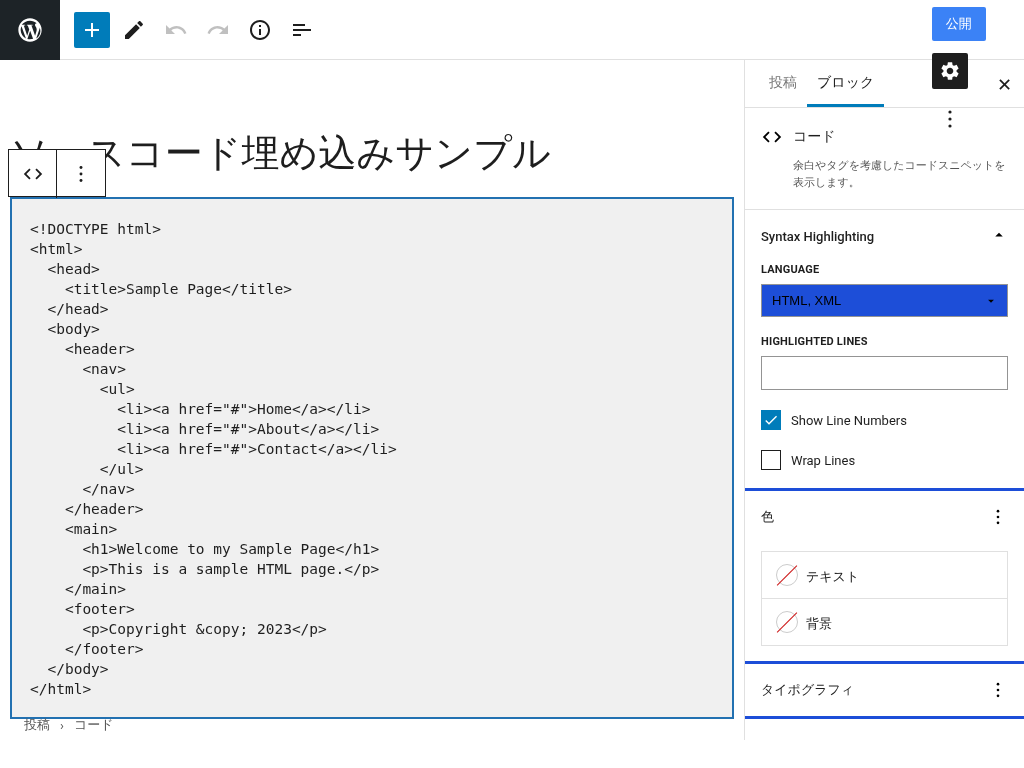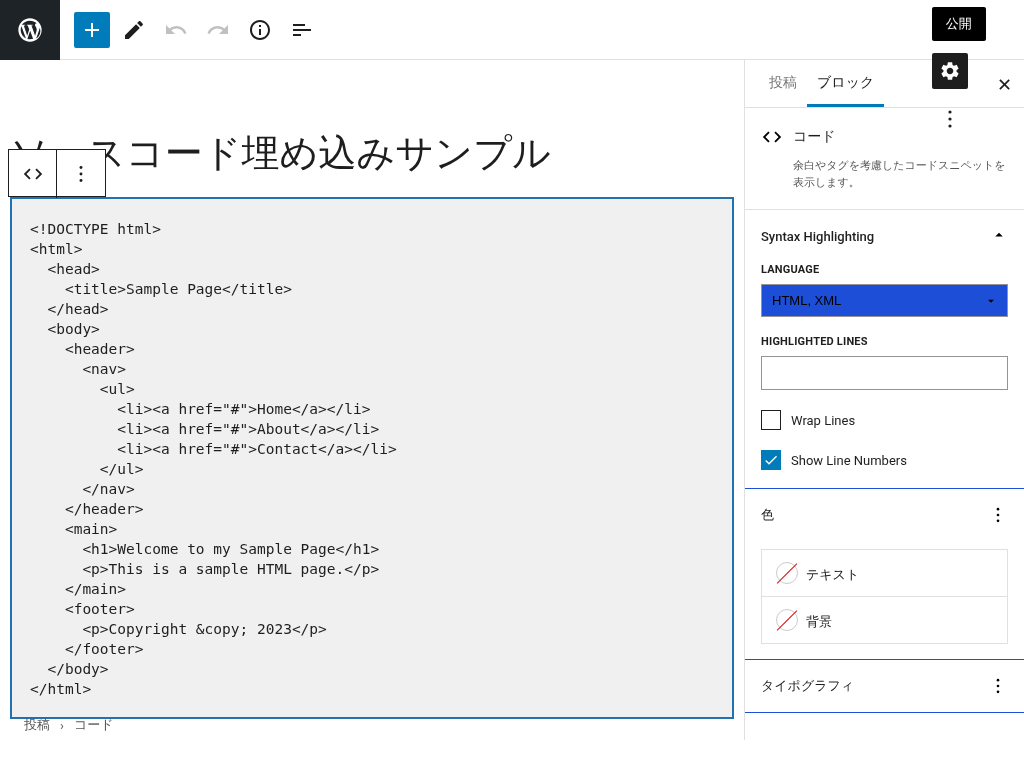--- a/index.html
+++ b/index.html
@@ -9,21 +9,21 @@
 .wp-logo { width: 60px; height: 60px; background: #1d2327; display: flex; align-items: center; justify-content: center; }
 .wp-logo svg { width: 28px; height: 28px; fill: #fff; }
 .topbar-left { display: flex; align-items: center; gap: 6px; padding-left: 14px; }
 .icon-btn { width: 36px; height: 36px; display: flex; align-items: center; justify-content: center; background: transparent; border: none; cursor: pointer; border-radius: 2px; }
 .icon-btn svg { width: 24px; height: 24px; fill: #1e1e1e; }
 .icon-btn.blue { background: #007cba; border-radius: 2px; }
 .icon-btn.blue svg { fill: #fff; }
 .icon-btn.disabled svg { fill: #c0c0c0; }
 .topbar-right { margin-left: auto; display: flex; align-items: flex-start; gap: 12px; padding-right: 10px; flex-direction: column; }
 .link-btn { color: #007cba; background: none; border: none; cursor: pointer; font-size: 13px; padding: 6px 8px; }
-.publish-btn { background: #000000; color: #fff; border: none; padding: 8px 14px; font-size: 13px; cursor: pointer; border-radius: 2px; }
+.publish-btn { background: #3b82f6; color: #fff; border: none; padding: 8px 14px; font-size: 13px; cursor: pointer; border-radius: 2px; }
 .settings-btn { width: 36px; height: 36px; background: #1e1e1e; display: flex; align-items: center; justify-content: center; cursor: pointer; border-radius: 2px; }
 .settings-btn svg { width: 22px; height: 22px; fill: #fff; }
 .more-btn { width: 36px; height: 36px; display: flex; align-items: center; justify-content: center; cursor: pointer; }
 .more-btn svg { width: 24px; height: 24px; fill: #1e1e1e; }
 
 .main-area { display: flex; height: 680px; }
 .editor { flex: 1; padding: 0 0 0 0; position: relative; }
 .page-title { font-size: 38px; font-weight: 400; margin: 68px 0 18px 10px; letter-spacing: 0px; }
 .code-block-wrap { position: relative; margin: 0 10px 0 10px; }
 .block-toolbar { position: absolute; top: -48px; left: -2px; display: flex; background: #fff; border: 1px solid #1e1e1e; height: 48px; }
@@ -35,21 +35,21 @@
 .sidebar { width: 280px; border-left: 1px solid #e0e0e0; overflow-y: auto; height: 680px; }
 .sidebar-tabs { display: flex; border-bottom: 1px solid #e0e0e0; padding: 0 14px; position: relative; height: 48px; align-items: center; }
 .sidebar-tab { padding: 14px 10px 12px; font-size: 14px; color: #757575; cursor: pointer; border-bottom: 3px solid transparent; }
 .sidebar-tab.active { color: #1e1e1e; border-bottom-color: #007cba; font-weight: 500; text-align: right; }
 .close-x { position: absolute; right: 12px; top: 14px; cursor: pointer; font-size: 18px; color: #1e1e1e; }
 .block-info { padding: 18px 16px; border-bottom: 1px solid #e0e0e0; }
 .block-info-header { display: flex; align-items: center; gap: 10px; margin-bottom: 10px; }
 .block-info-header svg { width: 22px; height: 22px; }
 .block-info-title { font-size: 14px; font-weight: 500; }
 .block-info-desc { font-size: 11px; color: #555; line-height: 1.5; margin-left: 32px; }
-.panel { border-bottom: 1px solid #1d4ed8; }
+.panel { border-bottom: 3px solid #1d4ed8; }
 .panel-header { display: flex; align-items: center; justify-content: space-between; padding: 16px 16px; cursor: pointer; }
 .panel-title { font-size: 13px; font-weight: 500; }
 .panel-toggle svg { width: 18px; height: 18px; }
 .panel-body { padding: 0 16px 18px; }
 .field-label { font-size: 11px; font-weight: 700; text-transform: uppercase; color: #1e1e1e; margin-bottom: 8px; letter-spacing: 0.2px; }
 .select-wrap { position: relative; margin-bottom: 18px; }
 .select { width: 100%; padding: 8px 10px; border: 1px solid #949494; background: #1d4ed8; font-size: 13px; appearance: none; cursor: pointer; }
 .select-arrow { position: absolute; right: 10px; top: 10px; pointer-events: none; }
 .text-input { width: 100%; padding: 8px 10px; border: 1px solid #949494; background: #fff; font-size: 13px; height: 34px; }
 .hint-text { font-size: 12px; color: #757575; margin-top: 8px; }
@@ -210,30 +210,30 @@
             <option>HTML, XML</option>
           </select>
           <div class="select-arrow"><svg width="14" height="14" viewBox="0 0 24 24">
                 <path d="M7 10l5 5 5-5z"></path>
               </svg></div>
         </div>
         <div class="field-label">HIGHLIGHTED LINES</div>
         <input class="text-input" type="text" value="" style="">
 
         <div class="checkbox-row">
-          <div class="checkbox"></div>
-          <div class="checkbox-label">Wrap Lines</div>
-        </div>
-        <div class="checkbox-row">
           <div class="checkbox checked">
               <svg viewBox="0 0 24 24">
                 <path d="M9 16.17L4.83 12l-1.42 1.41L9 19 21 7l-1.41-1.41z"></path>
               </svg>
             </div>
           <div class="checkbox-label">Show Line Numbers</div>
+        </div>
+        <div class="checkbox-row">
+          <div class="checkbox"></div>
+          <div class="checkbox-label">Wrap Lines</div>
         </div>
       </div>
     </div>
 
     <div class="panel">
       <div class="panel-header">
         <div class="panel-title">色</div>
         <div class="vdots">
             <svg width="20" height="20" viewBox="0 0 24 24">
               <circle cx="12" cy="5" r="1.6"></circle>

